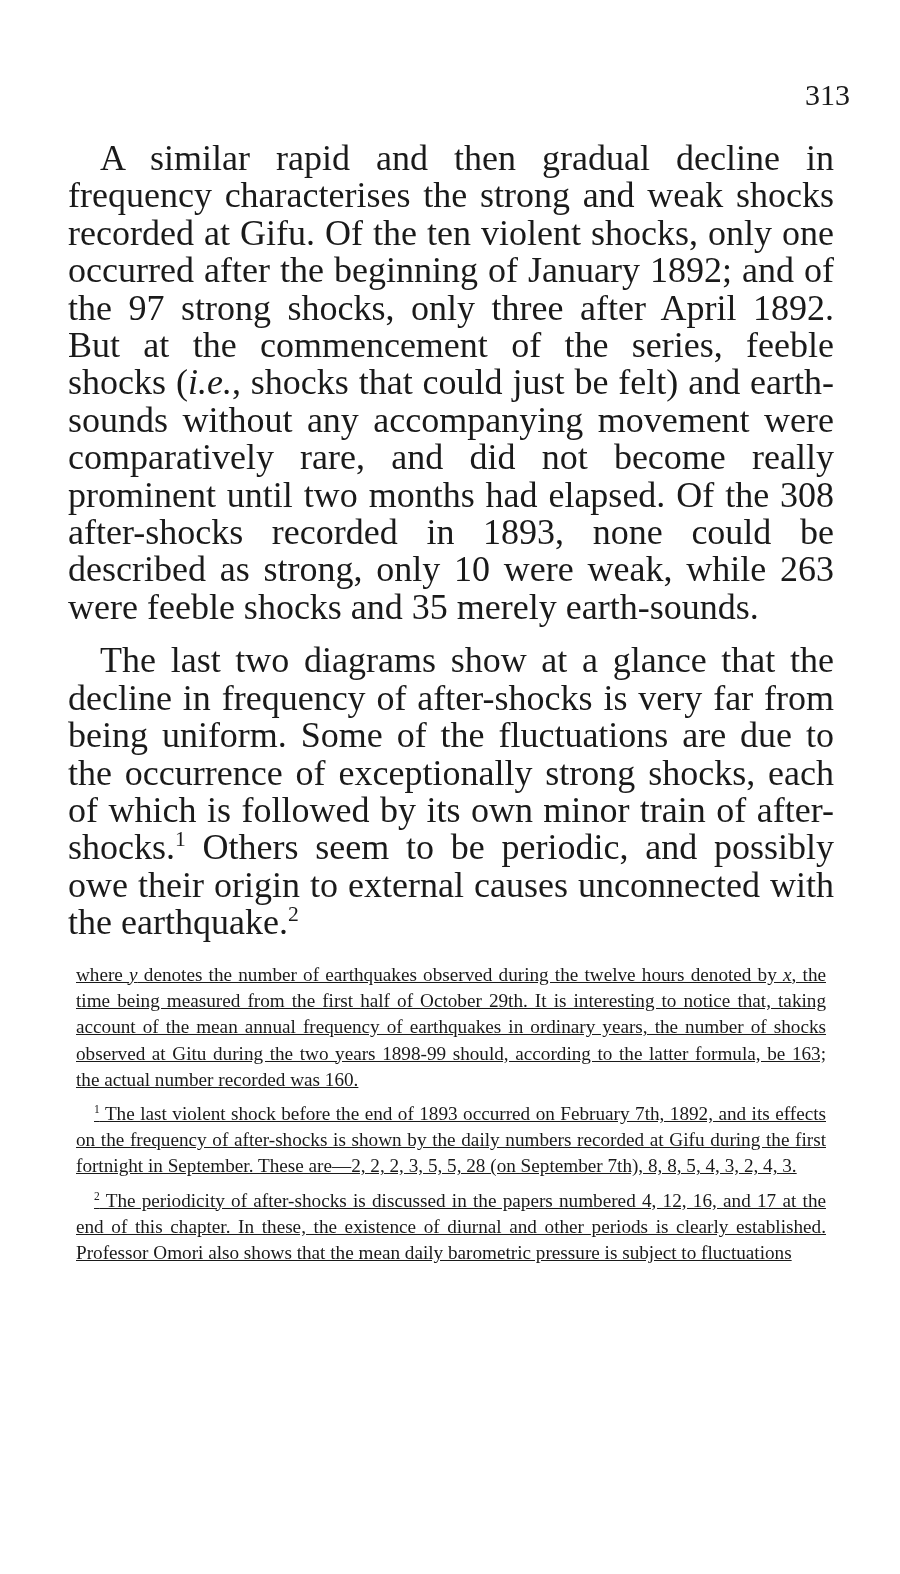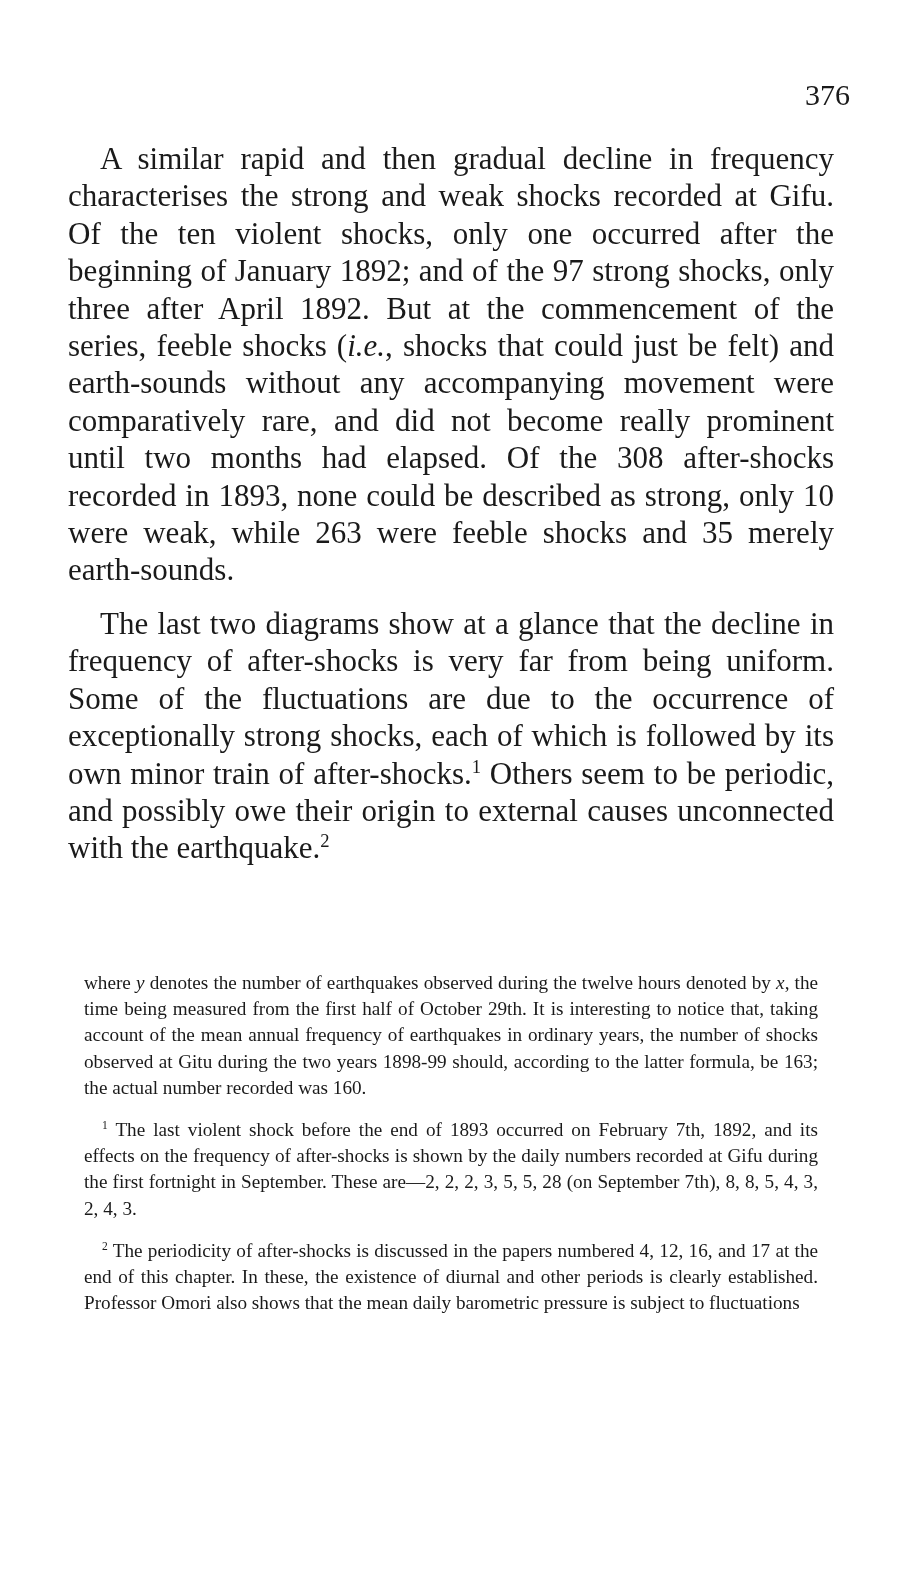--- a/index.html
+++ b/index.html
@@ -1,35 +1,35 @@
 <!DOCTYPE html>
 <html><head>
 <meta charset="utf-8">
 <style>
   html, body { margin: 0; padding: 0; background: #ffffff; }
   body { width: 900px; height: 1574px; position: relative; overflow: hidden; font-family: "Liberation Serif", "DejaVu Serif", serif; color: #1a1a1a; }
   .page { position: absolute; left: 68px; top: 0; width: 766px; }
   .running-head { position: absolute; top: 80px; left: 160px; width: 610px; height: 34px; }
   .running-title { position: absolute; left: 0; top: 0; font-size: 22px; letter-spacing: 1.6px; }
   .page-number { position: absolute; right: -12px; top: -2px; font-size: 30px; }
-  .body-text { position: absolute; top: 140px; left: 0; width: 766px; font-size: 31px; line-height: 37.4px; text-align: justify; }
+  .body-text { position: absolute; top: 140px; left: 0; width: 766px; font-size: 36px; line-height: 37.4px; text-align: justify; }
   .body-text p { margin: 0; text-indent: 32px; }
   .body-text p + p { margin-top: 16px; }
   .notes { position: absolute; top: 954px; left: 0; width: 766px; font-size: 19.2px; line-height: 26.2px; text-align: justify; }
-  .notes p { margin: 16px; }
+  .notes p { margin: 8px; text-decoration: underline; }
   .notes p.indent { text-indent: 18px; }
   sup { font-size: 0.6em; vertical-align: super; line-height: 0; }
   i { font-style: italic; }
 </style>
 </head>
 <body>
 
 <div class="page">
   <div class="running-head">
-    <span class="page-number">376</span>
+    <span class="page-number">313</span>
   </div>
 
   <div class="body-text">
     <p><span>A similar rapid and then gradual decline in frequency characterises the strong and weak shocks recorded at Gifu. Of the ten violent shocks, only one occurred after the beginning of January 1892; and of the 97 strong shocks, only three after April 1892. But at the commencement of the series, feeble shocks (</span><i>i.e.</i><span>, shocks that could just be felt) and earth-sounds without any accompanying movement were comparatively rare, and did not become really prominent until two months had elapsed. Of the 308 after-shocks recorded in 1893, none could be described as strong, only 10 were weak, while 263 were feeble shocks and 35 merely earth-sounds.</span></p>
     <p><span>The last two diagrams show at a glance that the decline in frequency of after-shocks is very far from being uniform. Some of the fluctuations are due to the occurrence of exceptionally strong shocks, each of which is followed by its own minor train of after-shocks.</span><sup>1</sup><span> Others seem to be periodic, and possibly owe their origin to external causes unconnected with the earthquake.</span><sup>2</sup></p>
   </div>
 
   <div class="notes">
     <p><span>where </span><i>y</i><span> denotes the number of earthquakes observed during the twelve hours denoted by </span><i>x</i><span>, the time being measured from the first half of October 29th. It is interesting to notice that, taking account of the mean annual frequency of earthquakes in ordinary years, the number of shocks observed at Gitu during the two years 1898-99 should, according to the latter formula, be 163; the actual number recorded was 160.</span></p>
     <p class="indent"><sup>1</sup><span> The last violent shock before the end of 1893 occurred on February 7th, 1892, and its effects on the frequency of after-shocks is shown by the daily numbers recorded at Gifu during the first fortnight in September. These are—2, 2, 2, 3, 5, 5, 28 (on September 7th), 8, 8, 5, 4, 3, 2, 4, 3.</span></p>

